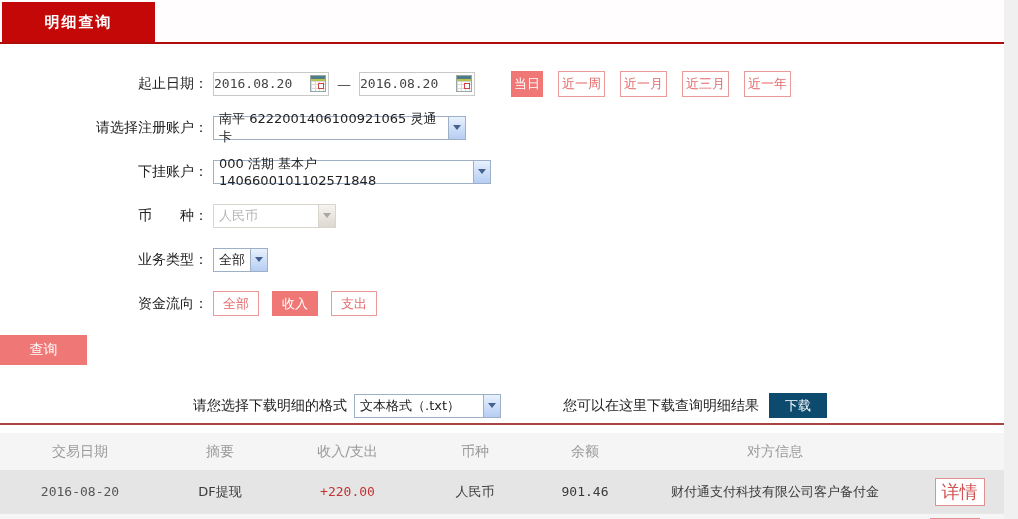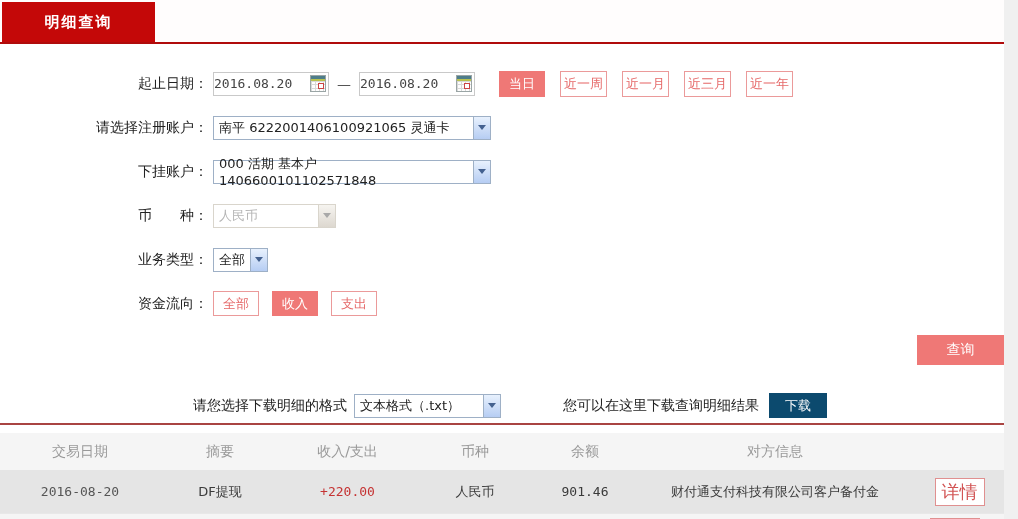--- a/index.html
+++ b/index.html
@@ -50,21 +50,21 @@
   .cal::after {
     content:""; position:absolute; right:1px; bottom:2px; width:4px; height:4px;
     border:1px solid #cc4444; background:#fff;
   }
   .dash { margin:0 8px; color:#555; }
 
   .qbtn {
     height:26px; display:inline-flex; align-items:center; font-size:13px;
     cursor:pointer; flex:none;
   }
-  .qbtn.fill { background:#ef7876; color:#fff; padding:0 10px; margin-left:24px; }
+  .qbtn.fill { background:#ef7876; color:#fff; padding:0 3px; margin-left:36px; }
   .qbtn.outline {
     background:#fff; border:1px solid #eb9a9a; color:#e66a6a;
     padding:0 3px; margin-left:15px;
   }
 
   .sel {
     height:24px; border:1px solid #9eb0c6; background:#fff; display:flex;
     align-items:center; font-size:13px; color:#222; padding-left:5px;
     cursor:pointer; flex:none;
   }
@@ -75,32 +75,32 @@
     display:flex; align-items:center; justify-content:center;
   }
   .sel .tri {
     width:0; height:0; border-left:4px solid transparent; border-right:4px solid transparent;
     border-top:5px solid #44618f;
   }
   .sel.disabled { border-color:#d9d5cc; color:#b5b5b5; cursor:default; }
   .sel.disabled .arrow { border-left-color:#d9d5cc; background:linear-gradient(180deg,#f6f4f0,#ddd8d0); }
   .sel.disabled .tri { border-top-color:#a8a8a8; }
 
-  .w-reg { width:278px; } .w-sub { width:278px; } .w-cur { width:123px; }
+  .w-reg { width:253px; } .w-sub { width:278px; } .w-cur { width:123px; }
   .w-biz { width:55px; } .w-fmt { width:147px; }
 
   .flowbtn {
     width:46px; height:25px; display:inline-flex; align-items:center; justify-content:center;
     font-size:13px; cursor:pointer; margin-left:5px; flex:none;
   }
   .flowbtn + .flowbtn { margin-left:13px; }
   .flowbtn.outline { border:1px solid #eb9a9a; color:#e66a6a; background:#fff; }
   .flowbtn.fill { background:#ef7876; color:#fff; border:none; }
 
-  .query-row { margin-top:17px; height:30px; display:flex; justify-content:flex-end; }
+  .query-row { margin-top:17px; height:30px; display:flex; justify-content:flex-start; }
   .query-btn {
     width:87px; height:30px; background:#ef7876; color:#fff; border:none;
     font-size:14px; display:flex; align-items:center; justify-content:center; cursor:pointer;
   }
 
   
   .dl-row { margin-top:28px; height:25px; display:flex; align-items:center; padding-left:193px; }
   .dl-label { color:#222; }
   .dl-row .sel { margin-left:7px; }
   .dl-hint { margin-left:62px; color:#222; }

